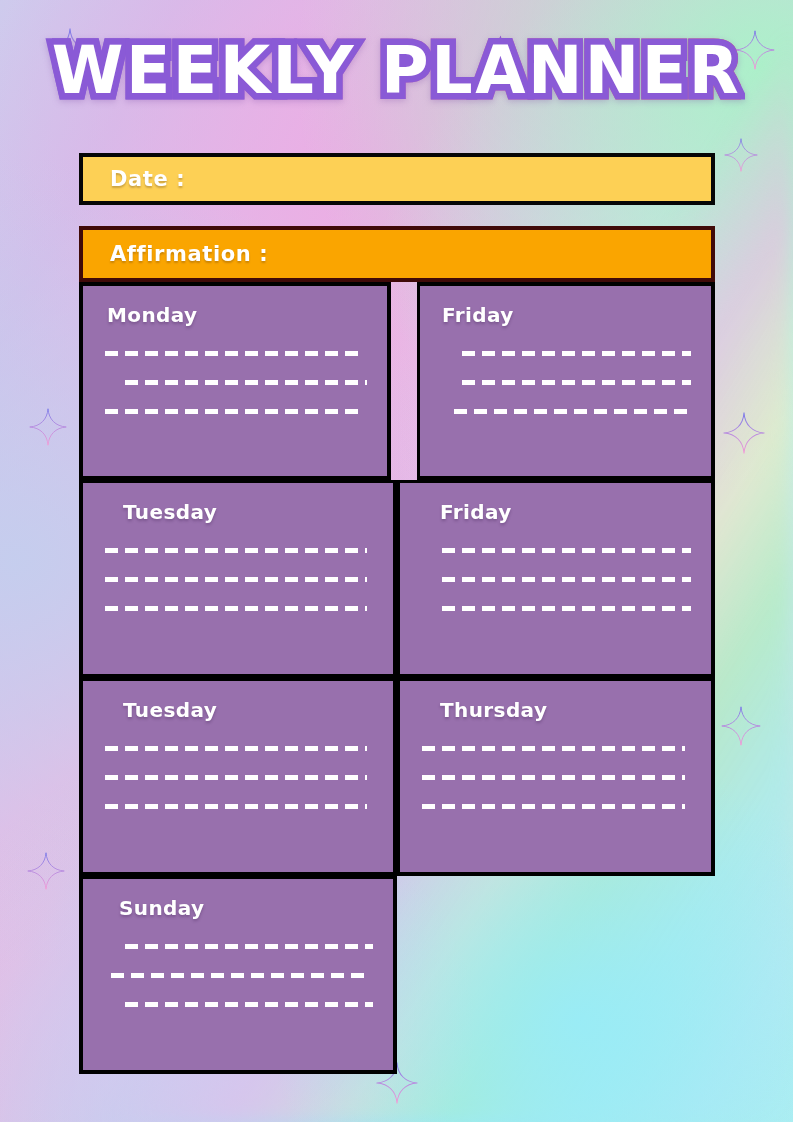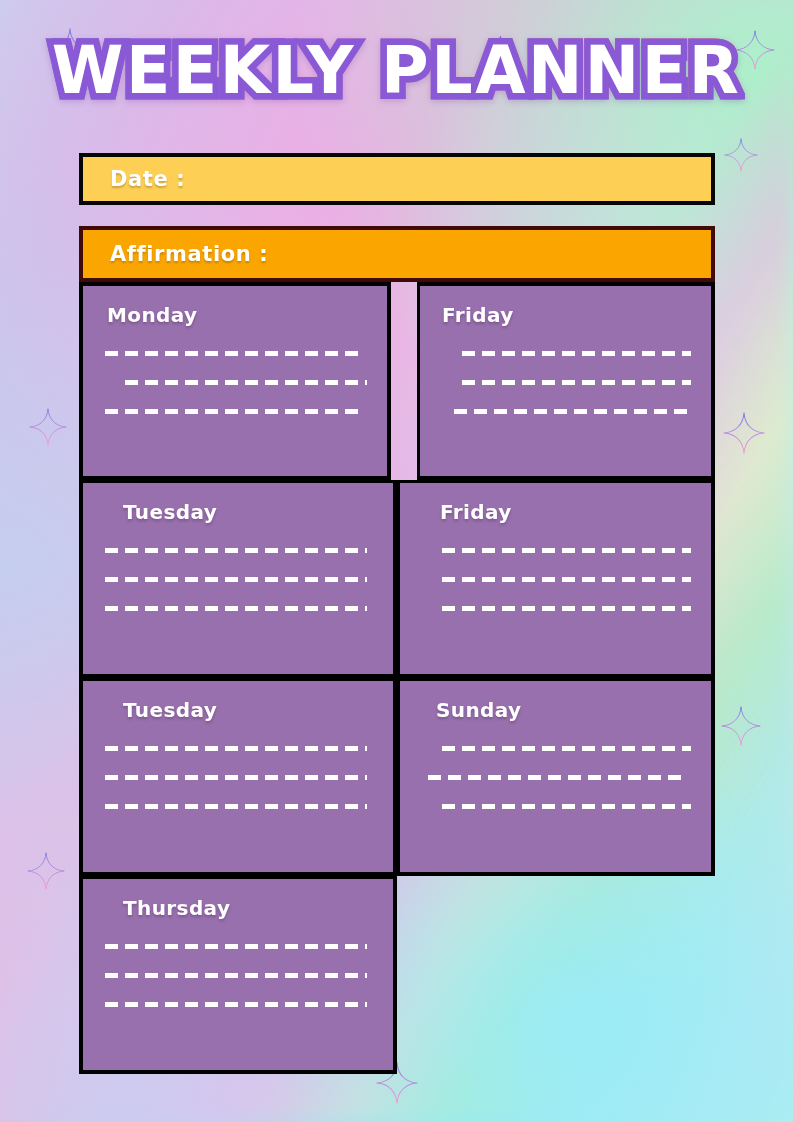--- a/index.html
+++ b/index.html
@@ -328,33 +328,33 @@
 
     <div class="cell nudge-b">
       <div class="cell-title">Tuesday</div>
       <div class="cell-lines">
         <div class="dline ind-1"></div>
         <div class="dline ind-1"></div>
         <div class="dline ind-1"></div>
       </div>
     </div>
 
+    <div class="cell nudge-b pad-top-sm">
+      <div class="cell-title">Thursday</div>
+      <div class="cell-lines">
+        <div class="dline ind-1"></div>
+        <div class="dline ind-1"></div>
+        <div class="dline ind-1"></div>
+      </div>
+    </div>
+
     <div class="cell nudge-c pad-top-lg">
       <div class="cell-title">Sunday</div>
       <div class="cell-lines">
         <div class="dline ind-2"></div>
         <div class="dline ind-5"></div>
         <div class="dline ind-2"></div>
       </div>
     </div>
 
-    <div class="cell nudge-b pad-top-sm">
-      <div class="cell-title">Thursday</div>
-      <div class="cell-lines">
-        <div class="dline ind-1"></div>
-        <div class="dline ind-1"></div>
-        <div class="dline ind-1"></div>
-      </div>
-    </div>
-
 
   </div>
 </div>
 
 </body></html>

